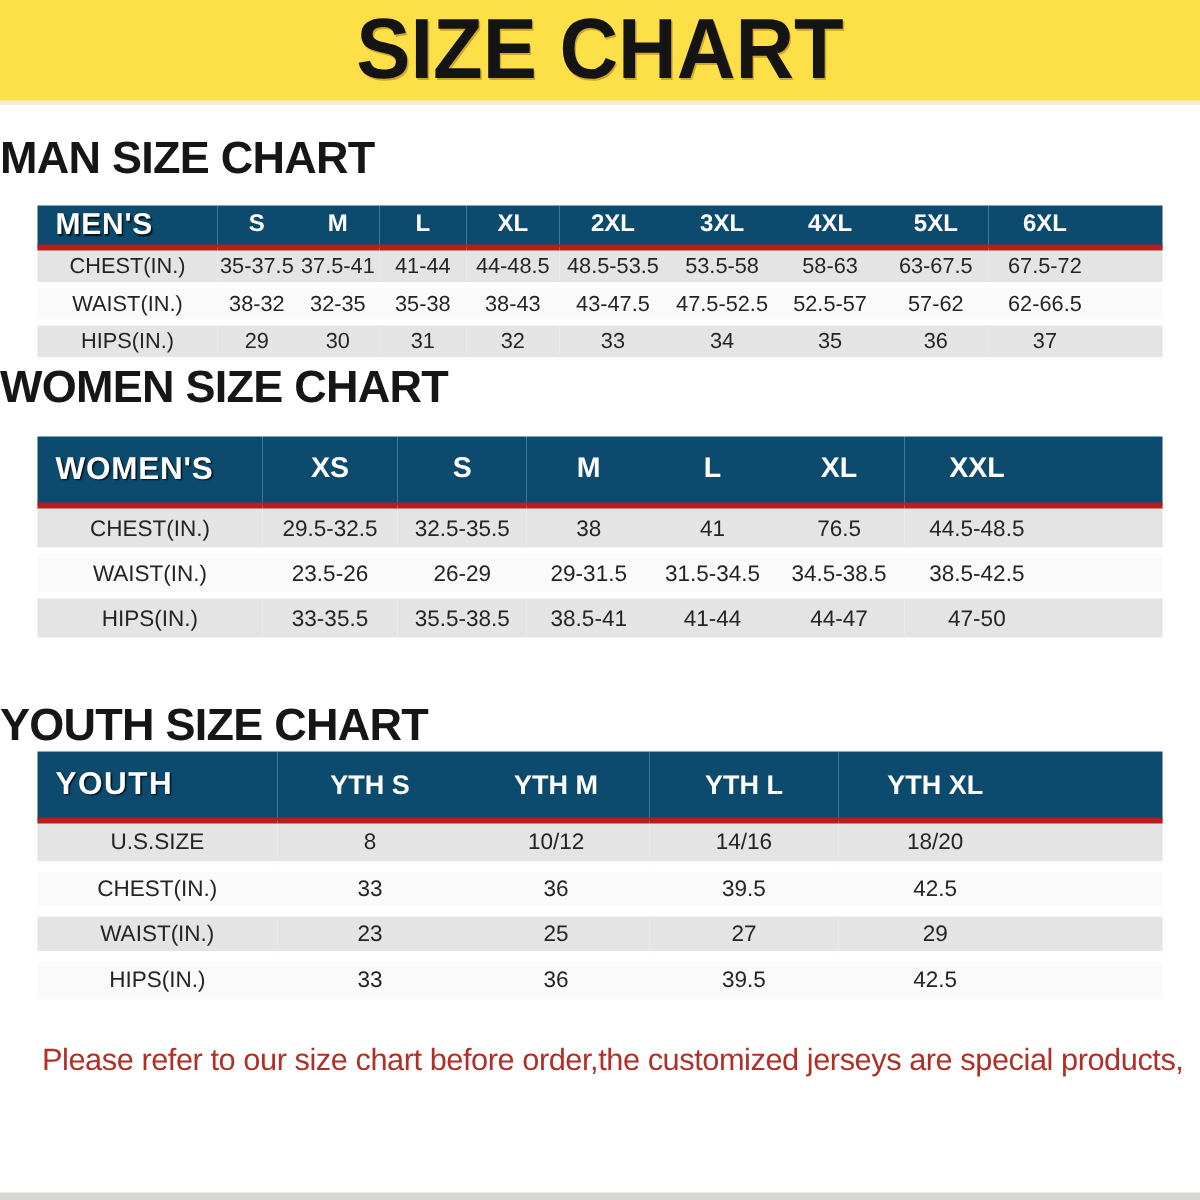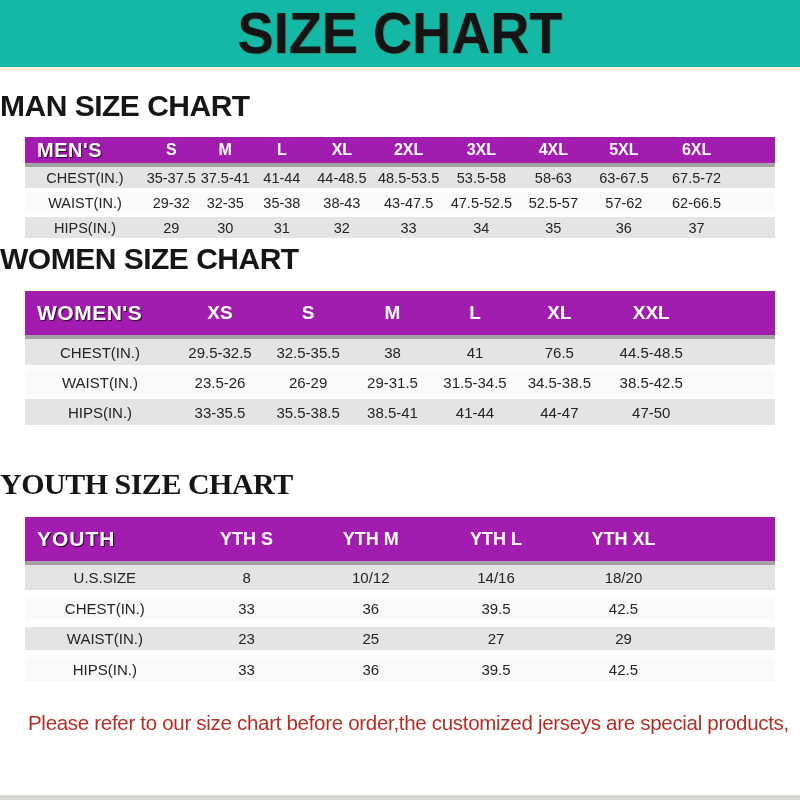--- a/index.html
+++ b/index.html
@@ -6,49 +6,49 @@
   html, body { width: 800px; height: 800px; }
   body {
     font-family: "Liberation Sans", "DejaVu Sans", sans-serif;
     background: #ffffff;
     position: relative;
     overflow: hidden;
   }
   
   .banner {
     width: 800px; height: 70px;
-    background: #14b8a6;
+    background: #fde047;
     border-bottom: 3px solid #f6ecd6;
     display: flex; align-items: center; justify-content: center;
   }
   .banner-title {
     font-size: 57px; font-weight: 800; color: #141414;
     letter-spacing: 0px; line-height: 1;
     transform: scaleX(0.95);
     text-shadow: 1px 1px 0 rgba(120,60,0,0.35);
     white-space: nowrap;
   }
   
   .section-heading {
     text-align: left;
     font-size: 30px; font-weight: 800; color: #161616;
     line-height: 34px; letter-spacing: -0.5px;
   }
   .heading-man   { margin-top: 19px; margin-bottom: 14px; }
   .heading-women { margin-bottom: 15px; }
-  .heading-youth { margin-top: 38px; margin-bottom: 16px; font-family: Liberation Serif, serif; }
+  .heading-youth { margin-top: 38px; margin-bottom: 0; }
   
   .size-table {
     width: 750px; margin: 0 auto;
     border-collapse: collapse; table-layout: fixed;
   }
   .size-table thead th {
-    background: #a21caf; color: #ffffff;
+    background: #0c4a6e; color: #ffffff;
     font-weight: 600; text-align: center;
-    border-bottom: 4px solid #a3a3a3;
+    border-bottom: 4px solid #b91c1c;
     white-space: nowrap;
   }
   .size-table thead th.corner {
     text-align: left; padding-left: 12px; font-weight: 800;
     letter-spacing: 0.5px;
     text-shadow: 1px 1px 1px rgba(0,0,0,0.8);
   }
   .size-table tbody td {
     text-align: center; color: #242424;
     border-bottom: 4px solid #ffffff;
@@ -129,21 +129,21 @@
       <td>44-48.5</td>
       <td>48.5-53.5</td>
       <td>53.5-58</td>
       <td>58-63</td>
       <td>63-67.5</td>
       <td>67.5-72</td>
       <td></td>
     </tr>
     <tr>
       <td>WAIST(IN.)</td>
-      <td>29-32</td>
+      <td>38-32</td>
       <td>32-35</td>
       <td>35-38</td>
       <td>38-43</td>
       <td>43-47.5</td>
       <td>47.5-52.5</td>
       <td>52.5-57</td>
       <td>57-62</td>
       <td>62-66.5</td>
       <td></td>
     </tr>

